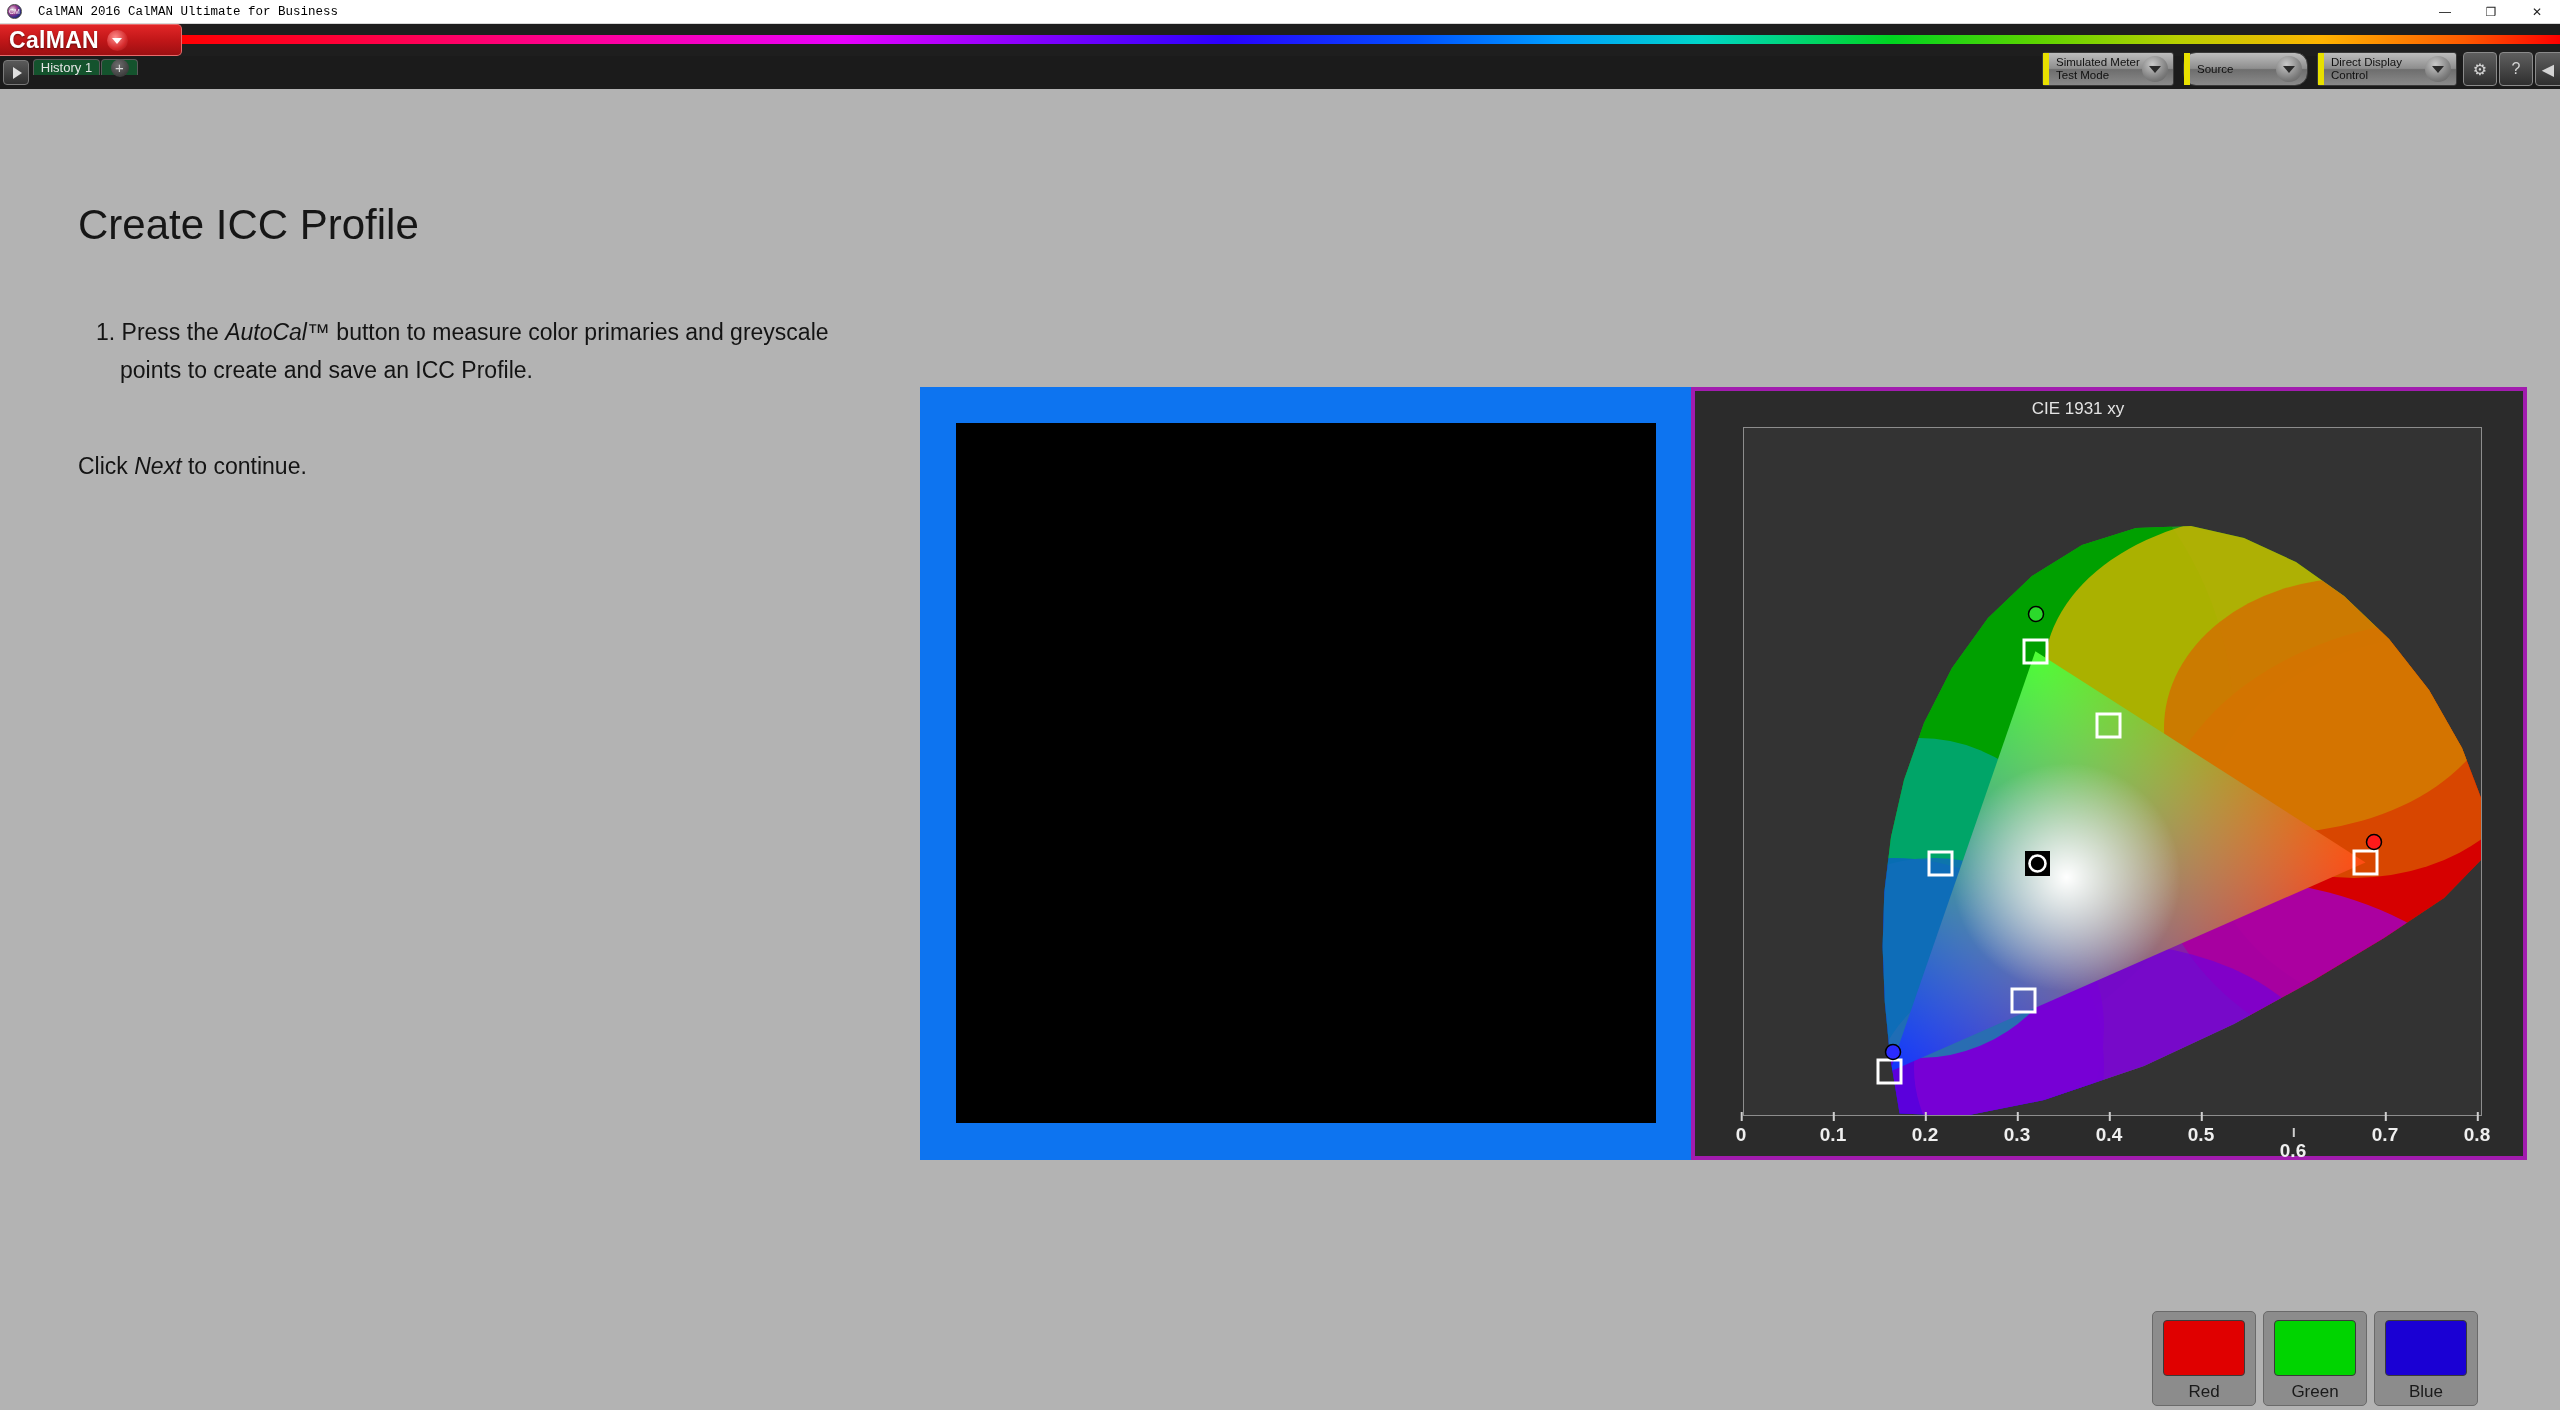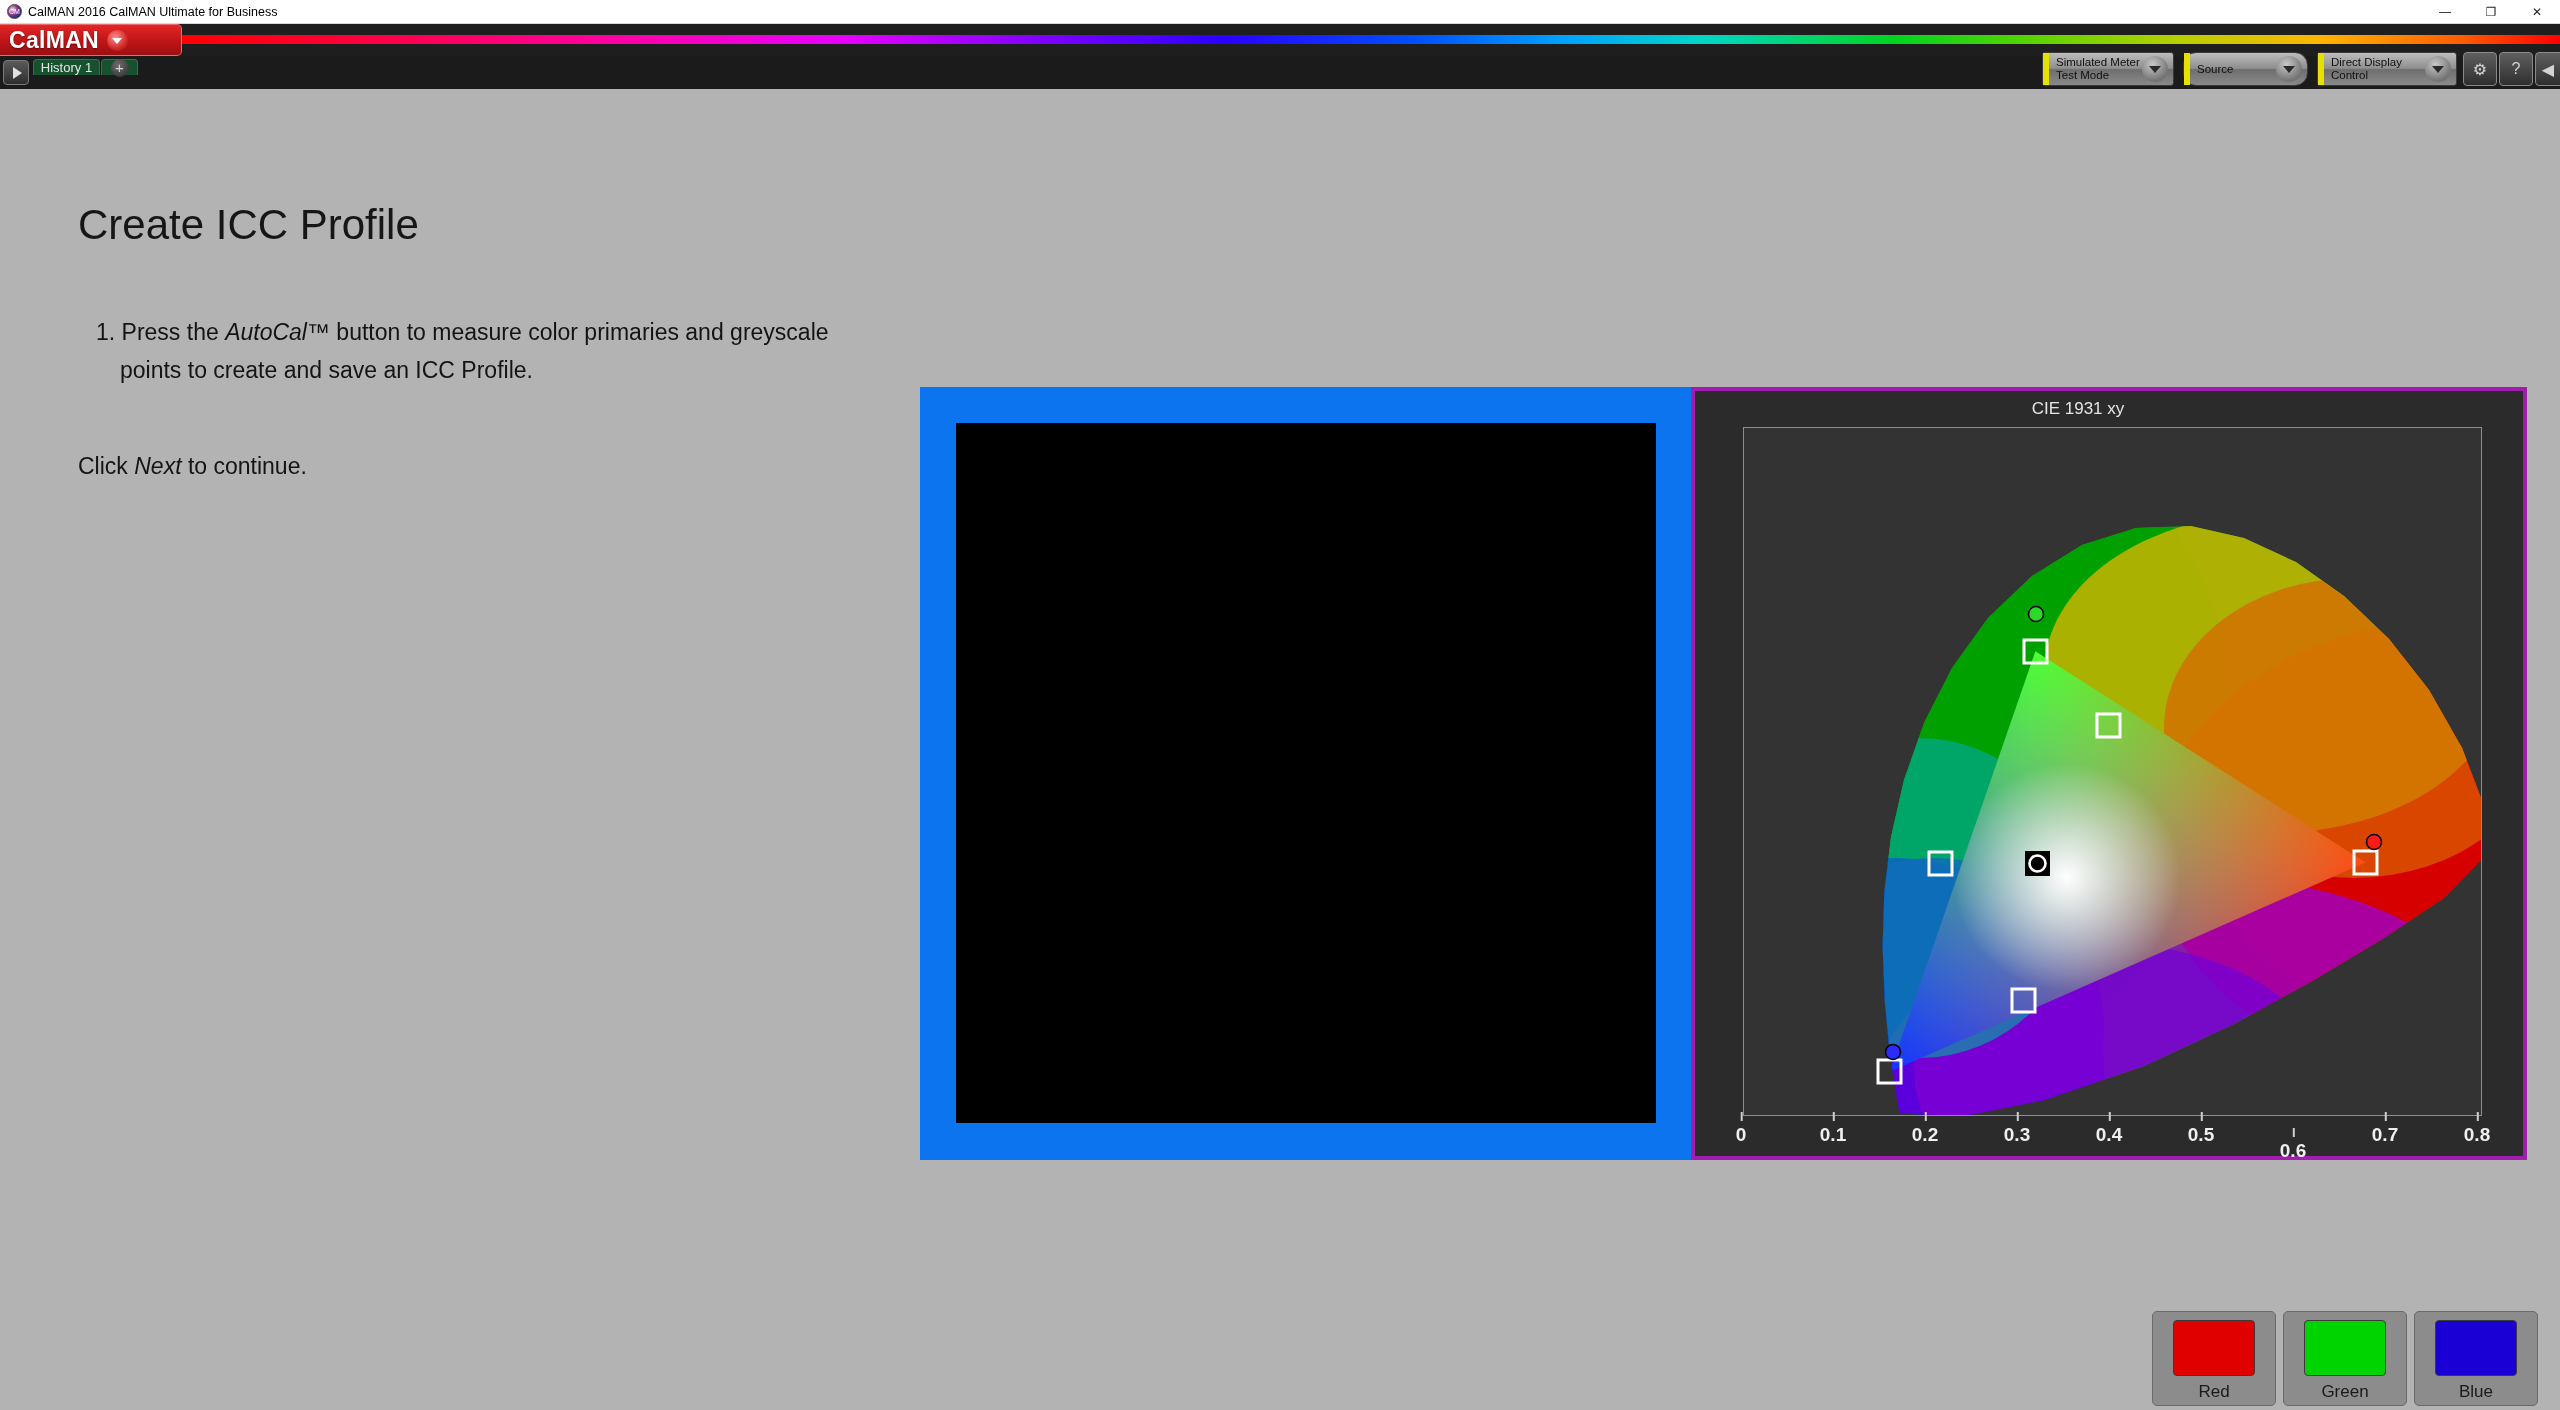--- a/index.html
+++ b/index.html
@@ -20,22 +20,22 @@
     width: 15px; height: 15px; margin-left: 7px; border-radius: 50%;
     background: radial-gradient(circle at 35% 35%, #e8e8e8 0%, #9a3b8c 38%, #2a2a8a 70%, #111 100%);
     border: 1px solid #444; position: relative;
   }
   #os-titlebar .app-icon::after {
     content: "CM"; position: absolute; left: 0; top: 0; width: 100%; height: 100%;
     font-size: 7px; color: #fff; display: flex; align-items: center; justify-content: center;
     font-family: "Liberation Sans", sans-serif;
   }
   #os-title-text {
-    margin-left: 6px; font-size: 12.5px; color: #000; white-space: nowrap;
-    font-family: Liberation Sans, sans-serif;
+    margin-left: 16px; font-size: 12.5px; color: #000; white-space: nowrap;
+    font-family: Liberation Mono, monospace;
   }
   .win-btns { position: absolute; right: 0; top: 0; height: 24px; display: flex; }
   .win-btn {
     width: 46px; height: 24px; display: flex; align-items: center; justify-content: center;
     font-size: 12px; color: #222; font-family: "Liberation Sans", sans-serif;
   }
 
   
   #brandbar {
     position: absolute; left: 0; top: 24px; width: 2560px; height: 32px;
@@ -191,21 +191,21 @@
     font-family: "Liberation Sans", sans-serif;
   }
   .xtick::before {
     content: ""; position: absolute; left: 50%; top: -12px; width: 2px; height: 9px;
     background: #cfcfcf;
   }
 
   
   #rgb-buttons { position: absolute; left: 2152px; top: 1222px; display: flex; gap: 7px; }
   .rgb-btn {
-    width: 124px; height: 95px; background: #8c8c8c; border-radius: 5px;
+    width: 104px; height: 95px; background: #8c8c8c; border-radius: 5px;
     border: 1px solid #6a6a6a; display: flex; flex-direction: column;
     align-items: center; padding-top: 8px;
   }
   .rgb-swatch { width: 82px; height: 56px; border-radius: 4px; border: 1px solid #3a3a3a; }
   .rgb-label {
     margin-top: 6px; font-size: 17px; color: #1a1a1a;
     font-family: "Liberation Sans", sans-serif;
   }
 </style>
 </head>

